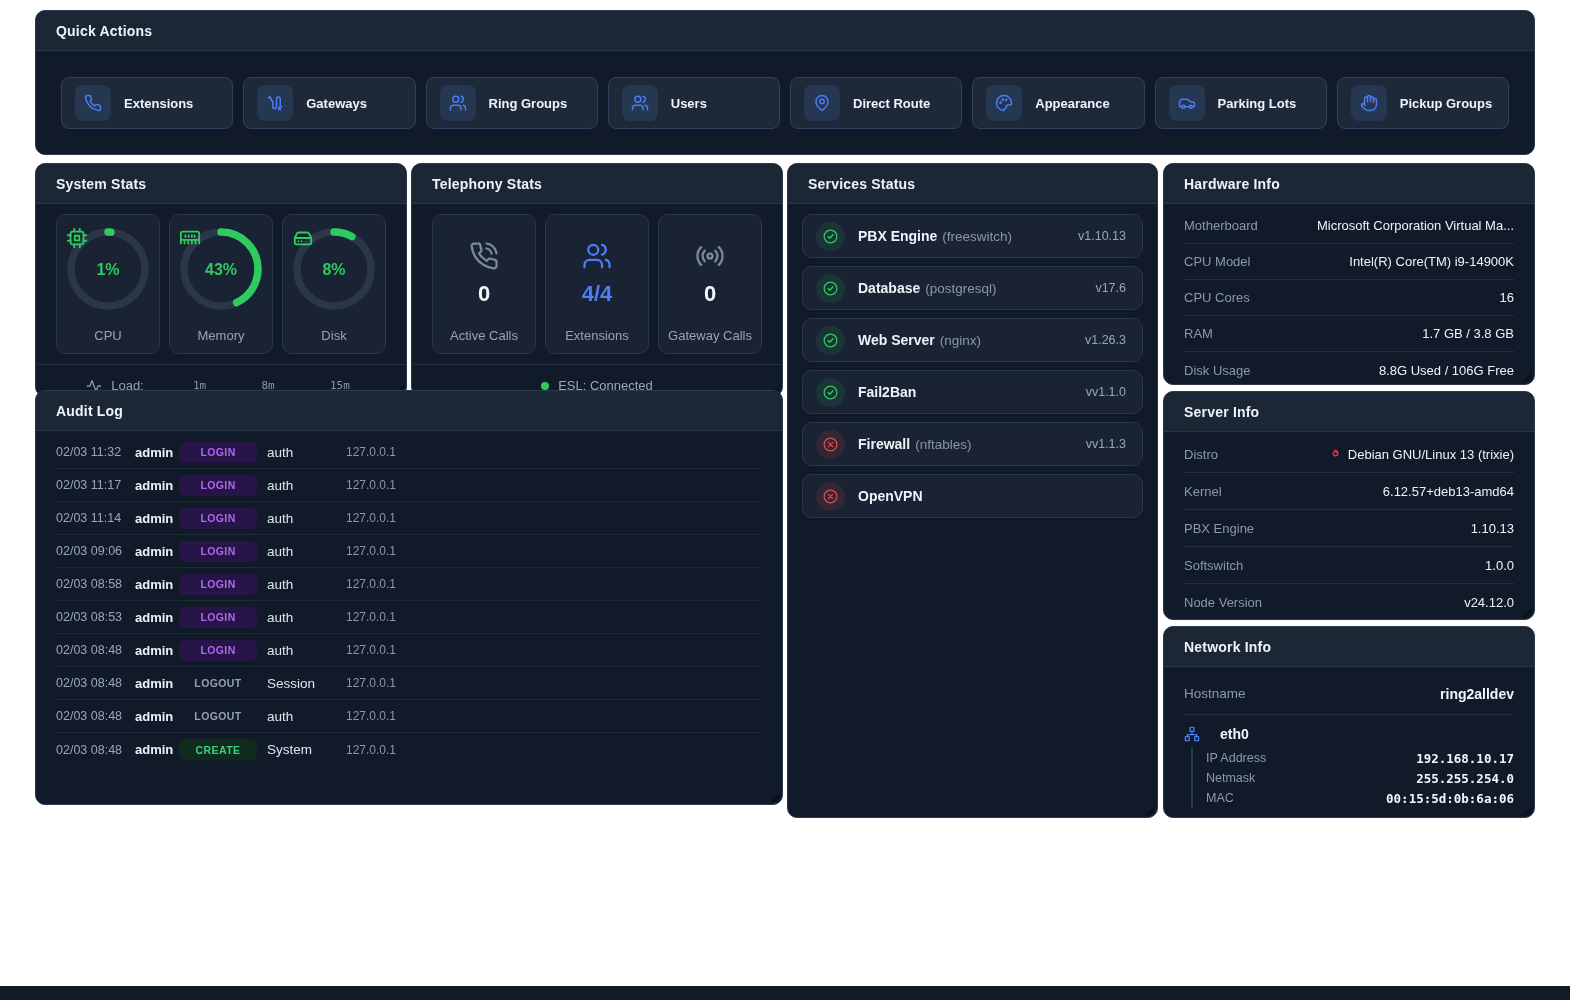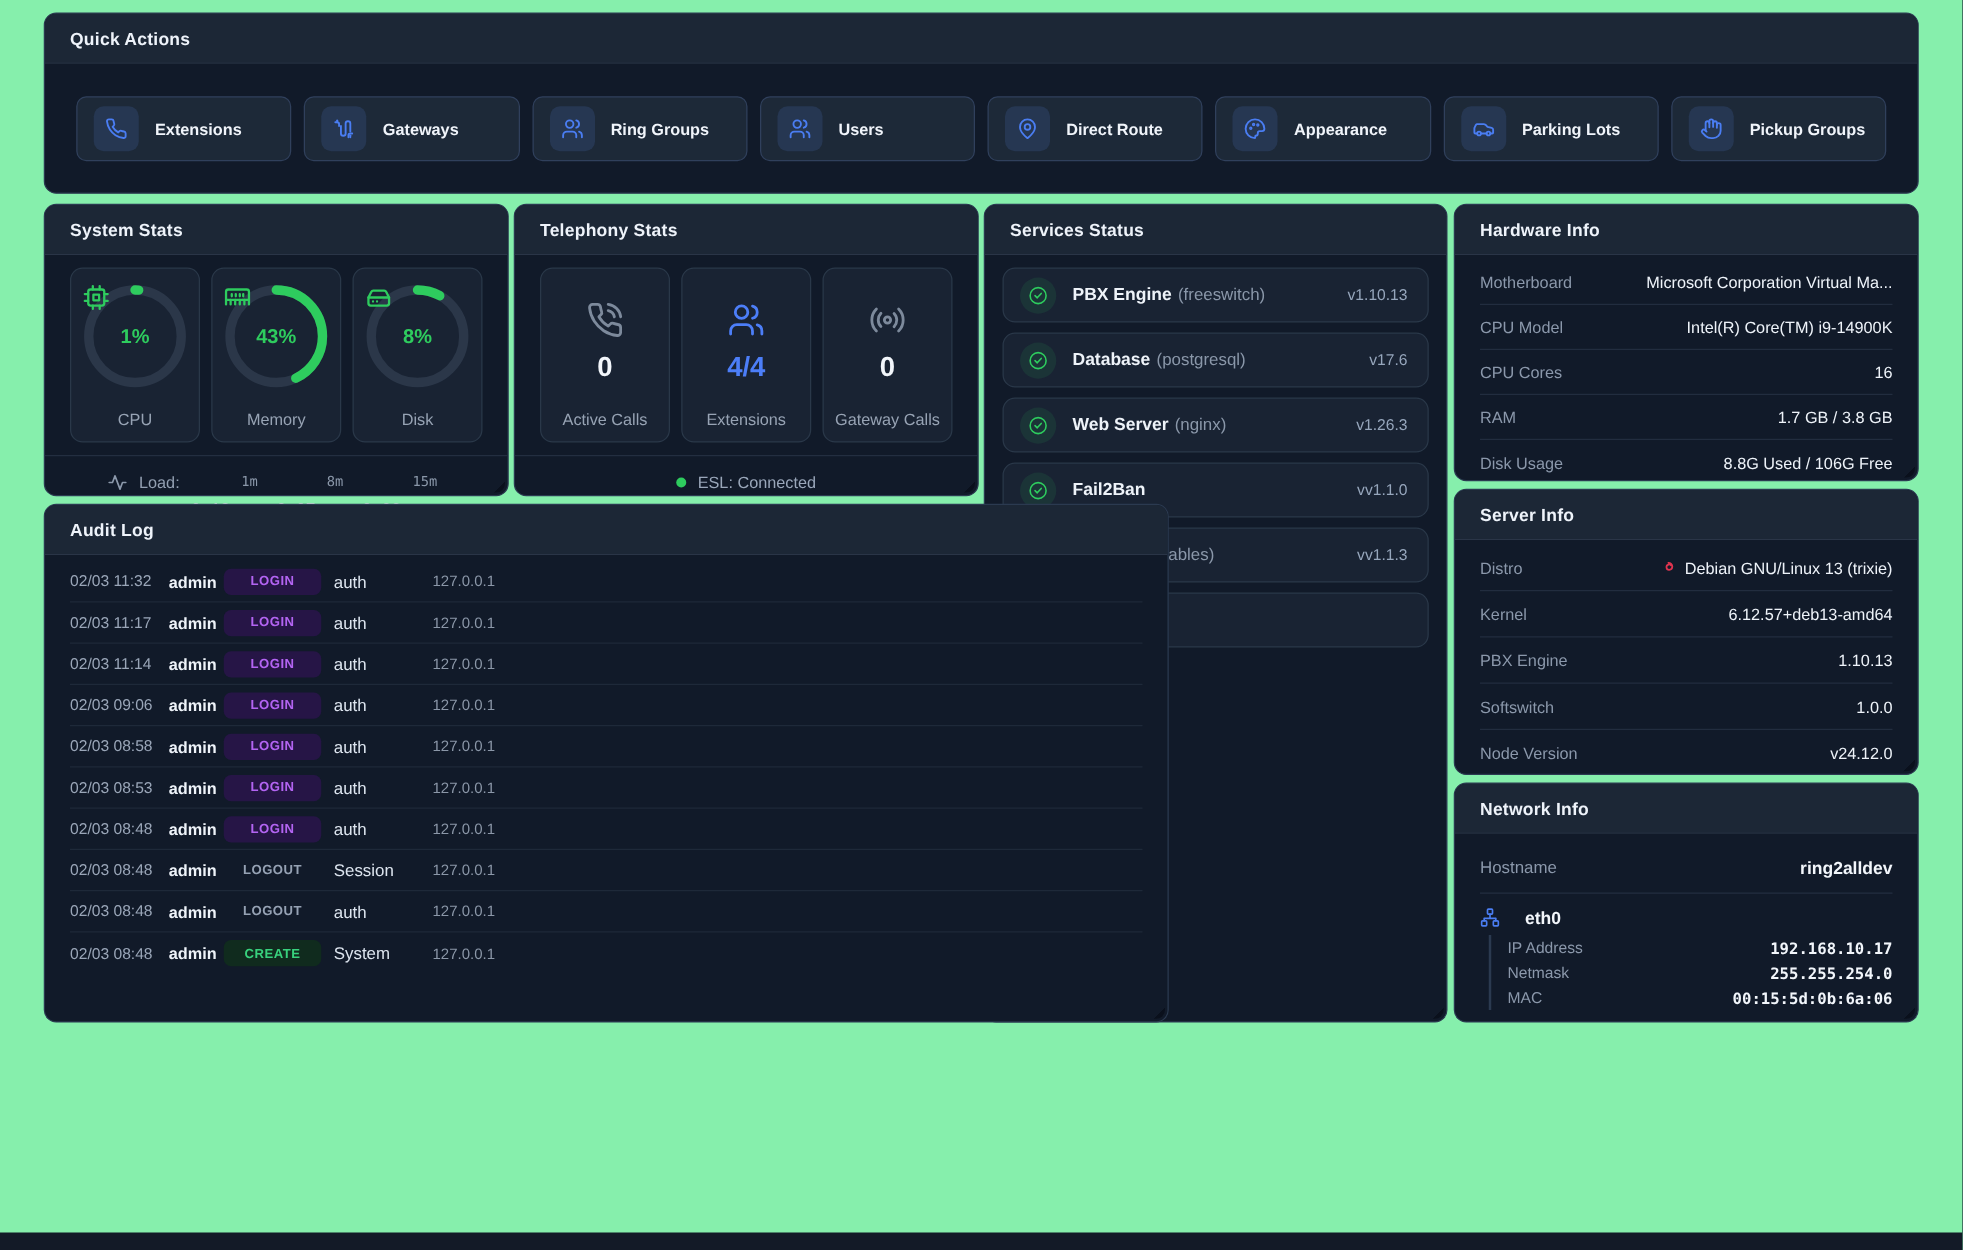--- a/index.html
+++ b/index.html
@@ -1,18 +1,18 @@
 <!DOCTYPE html>
 <html><head>
 <meta charset="utf-8">
 <style>
   * { margin:0; padding:0; box-sizing:border-box; }
   html,body { background:#10182a; }
   body { font-family:"Liberation Sans", sans-serif; }
-  .page { position:relative; width:1570px; height:1000px; background:#86efac; overflow:hidden; }
+  .page { position:relative; width:1570px; height:1000px; background:#ffffff; overflow:hidden; }
   .page-bottom-strip { position:absolute; left:0; right:0; bottom:0; height:14px; background:#131a27; }
 
   .panel { position:absolute; background:#111a29; border:1px solid #2b3a50; border-radius:10px; }
   .panel-header { height:40px; display:flex; align-items:center; padding:0 20px;
     background:#1c2736; border-bottom:1px solid #2a3547; border-radius:9px 9px 0 0; }
   .panel-title { font-size:14px; font-weight:700; color:#eef3fa; letter-spacing:.2px; }
   .resize-handle { position:absolute; right:2px; bottom:2px; width:10px; height:10px;
     background:linear-gradient(315deg, #0a101c 0%, #0a101c 45%, transparent 46%);
     border-bottom-right-radius:7px; }
 
@@ -434,21 +434,21 @@
             <svg class="ic" width="17" height="17" viewBox="0 0 24 24" fill="none" stroke="currentColor" stroke-width="1.8" stroke-linecap="round" stroke-linejoin="round">
               <use href="#sym-x-circle"></use>
             </svg>
           </span>
         <span><span class="svc-name">OpenVPN</span></span>
       </div>
     </div>
     <div class="resize-handle"></div>
   </div>
 
-  <div class="panel" style="left:35px; top:403px; width:900px; height:415px;">
+  <div class="panel" style="left:35px; top:390px; width:748px; height:415px;">
     <div class="panel-header">
       <span class="panel-title">Audit Log</span>
     </div>
     <div class="audit-body">
       <div class="audit-row">
         <span class="a-time">02/03 11:32</span>
         <span class="a-user">admin</span>
         <span class="a-badge-cell">
             <span class="badge login">LOGIN</span>
           </span>

